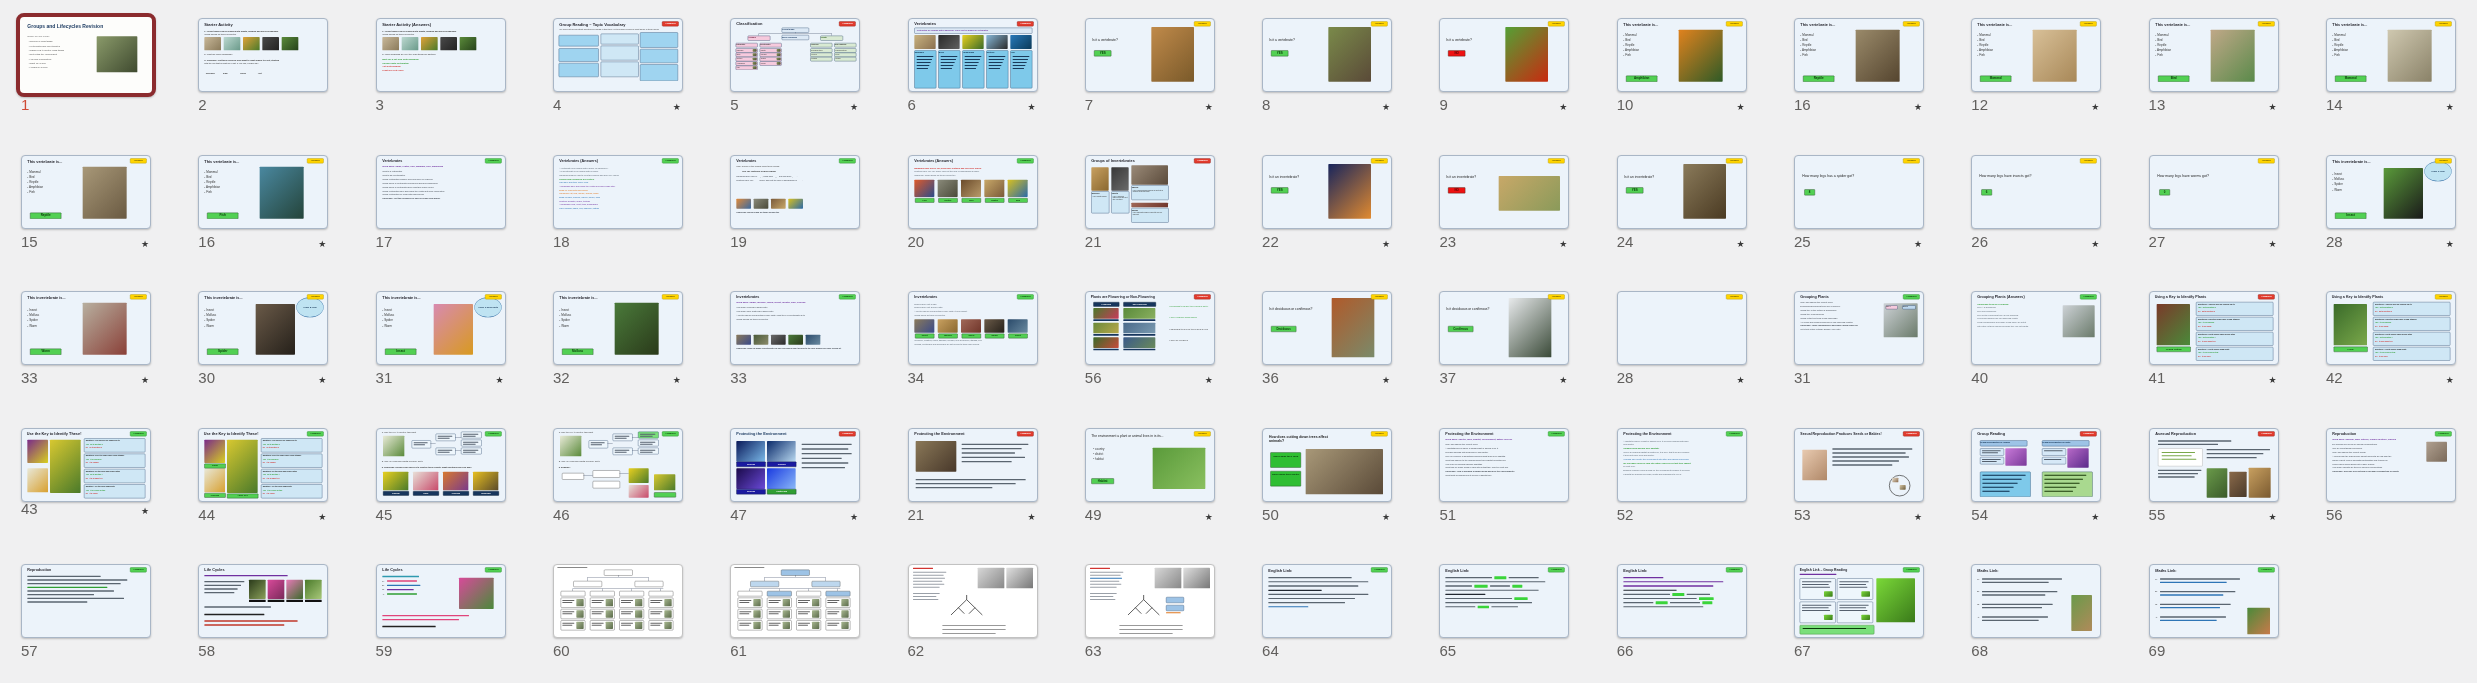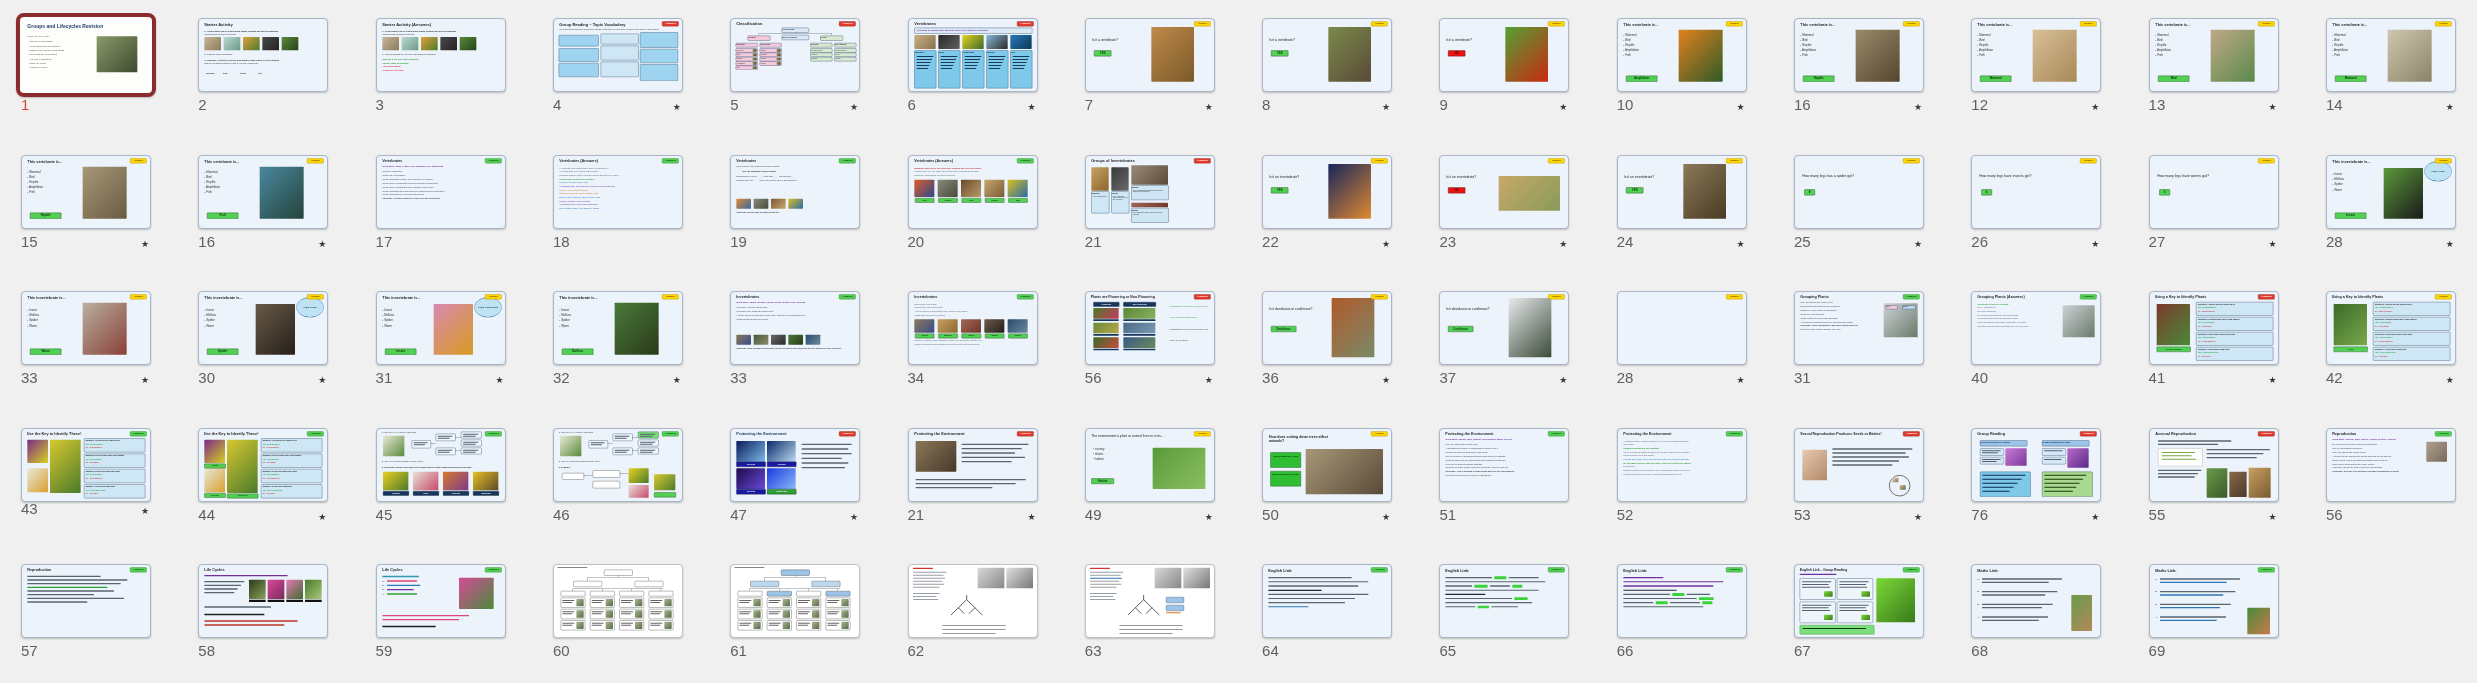--- a/index.html
+++ b/index.html
@@ -1321,21 +1321,21 @@
             <div class="ln" style="left:6px;top:8px;width:126px;height:2.8px;background:#1a3a0a"></div>
             <div class="ln" style="left:6px;top:20px;width:116px;height:2.8px;background:#1a3a0a"></div>
             <div class="ln" style="left:6px;top:32px;width:106px;height:2.8px;background:#1a3a0a"></div>
             <div class="ln" style="left:6px;top:44px;width:96px;height:2.8px;background:#1a3a0a"></div>
             <div class="ln" style="left:6px;top:56px;width:86px;height:2.8px;background:#1a3a0a"></div>
           </div>
           <div class="bdg" style="background:#e23b2e;border-color:#7a140c;color:#ffffff">Answers</div>
         </div>
       </div>
       <div class="meta" style="left:1971.3000000000002px;top:505.79999999999995px">
-        <span class="num">76</span>
+        <span class="num">54</span>
         <span class="star">★</span>
       </div>
     </div>
     <div class="cell">
       <div class="th" style="left:2148.6000000000004px;top:427.79999999999995px;">
         <div class="cnt">
           <div class="tx" style="left:16px;top:8px;width:260px;font-size:11.5px;color:#26262e;font-weight:700">Asexual Reproduction</div>
           <div class="ln" style="left:24px;top:34px;width:220px;height:3.5px;background:#5a6570"></div>
           <div class="ln" style="left:24px;top:44px;width:180px;height:3.5px;background:#5a6570"></div>
           <div class="bx" style="left:24px;top:58px;width:132px;height:52px;background:#ffffff;border-color:#999;">

